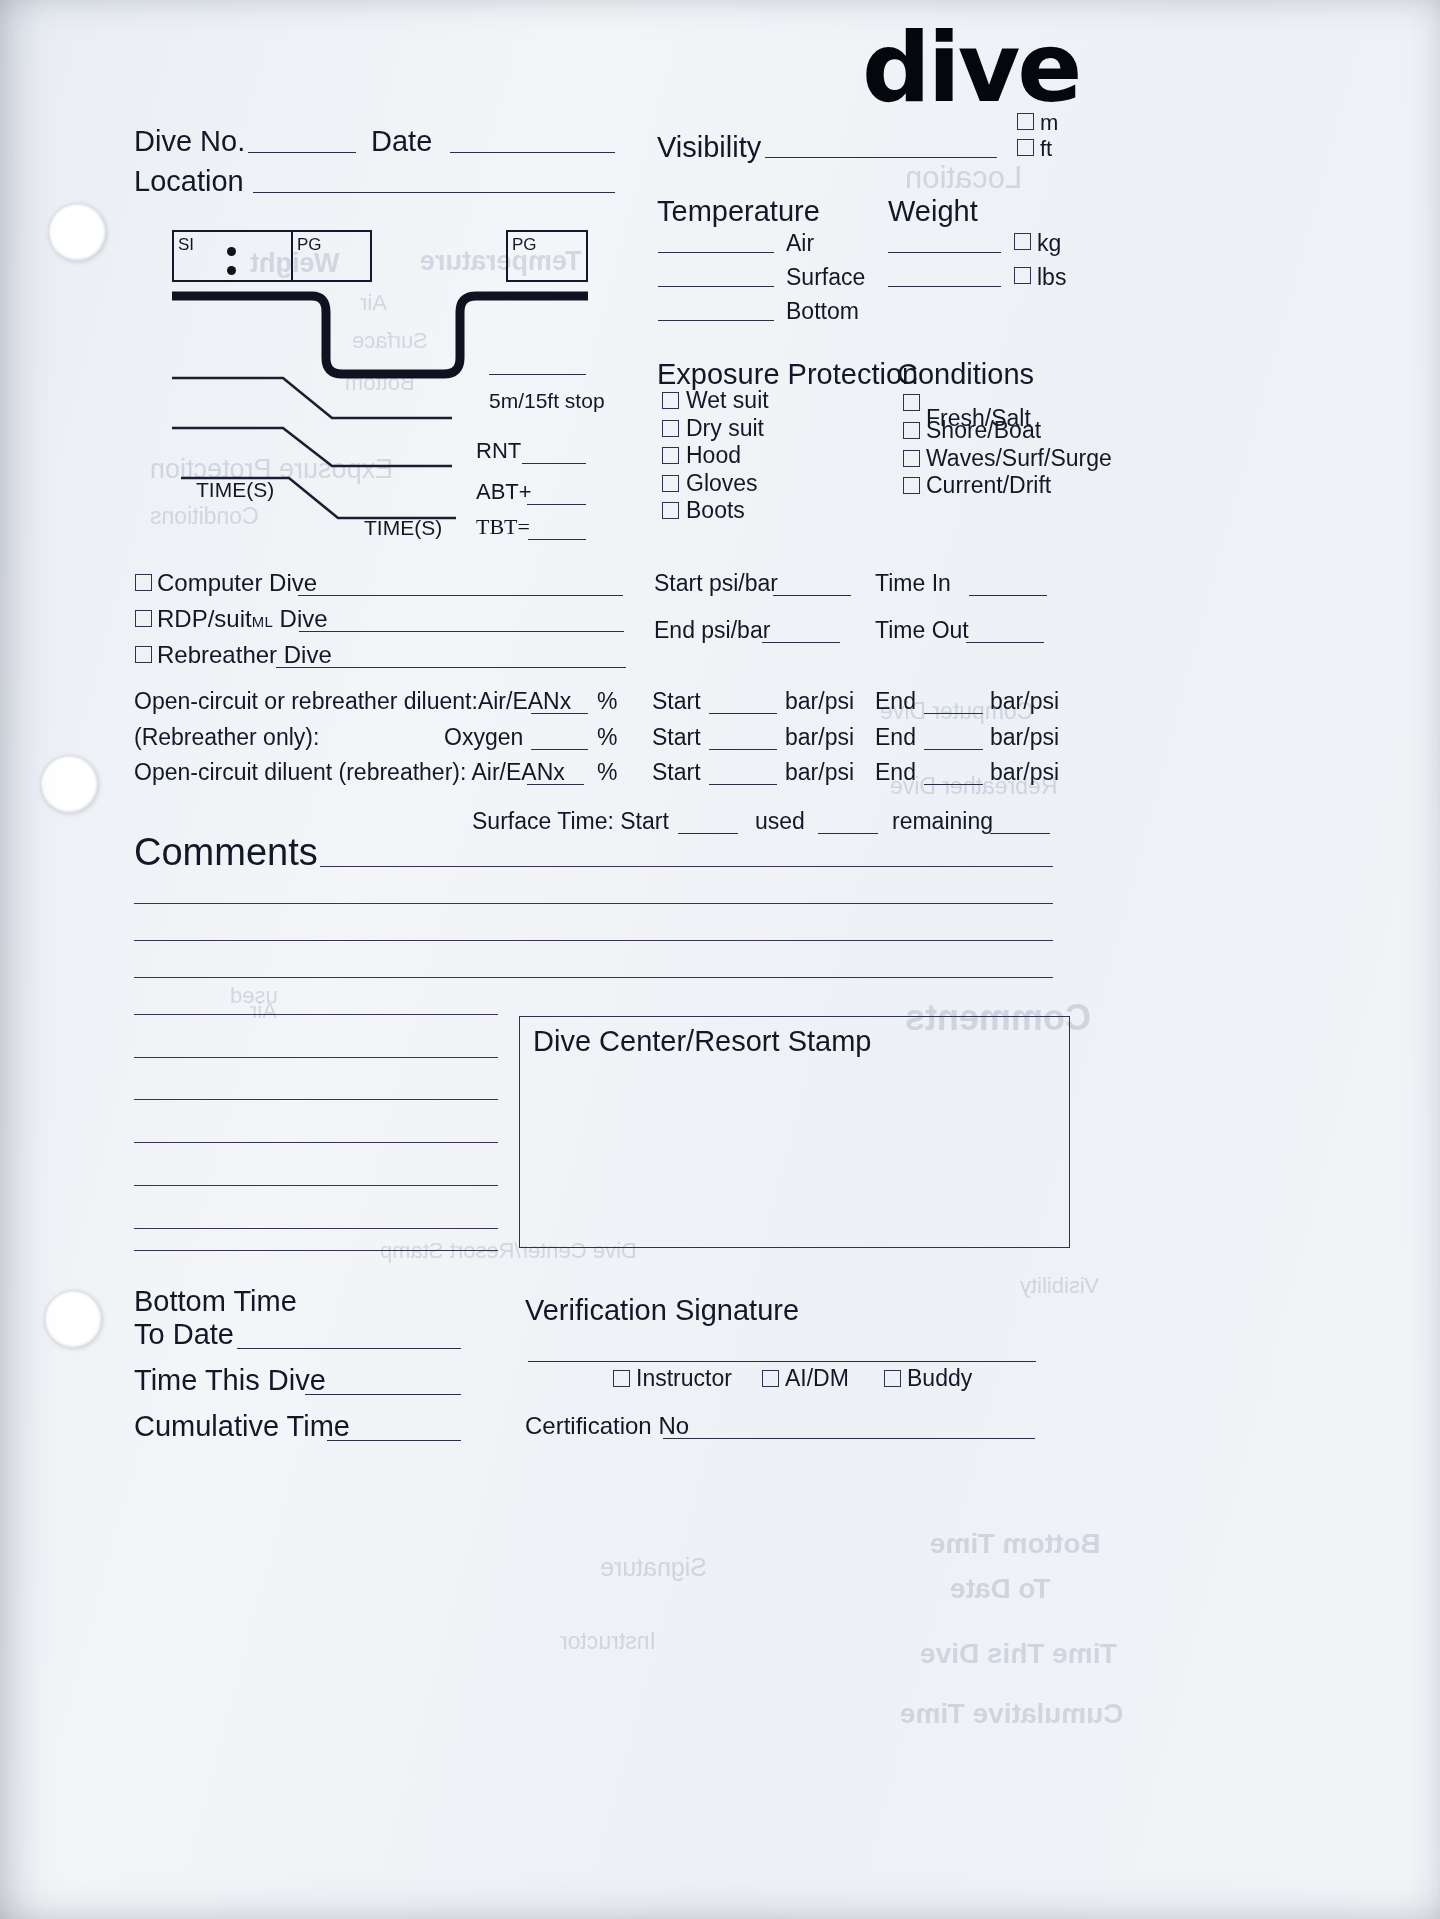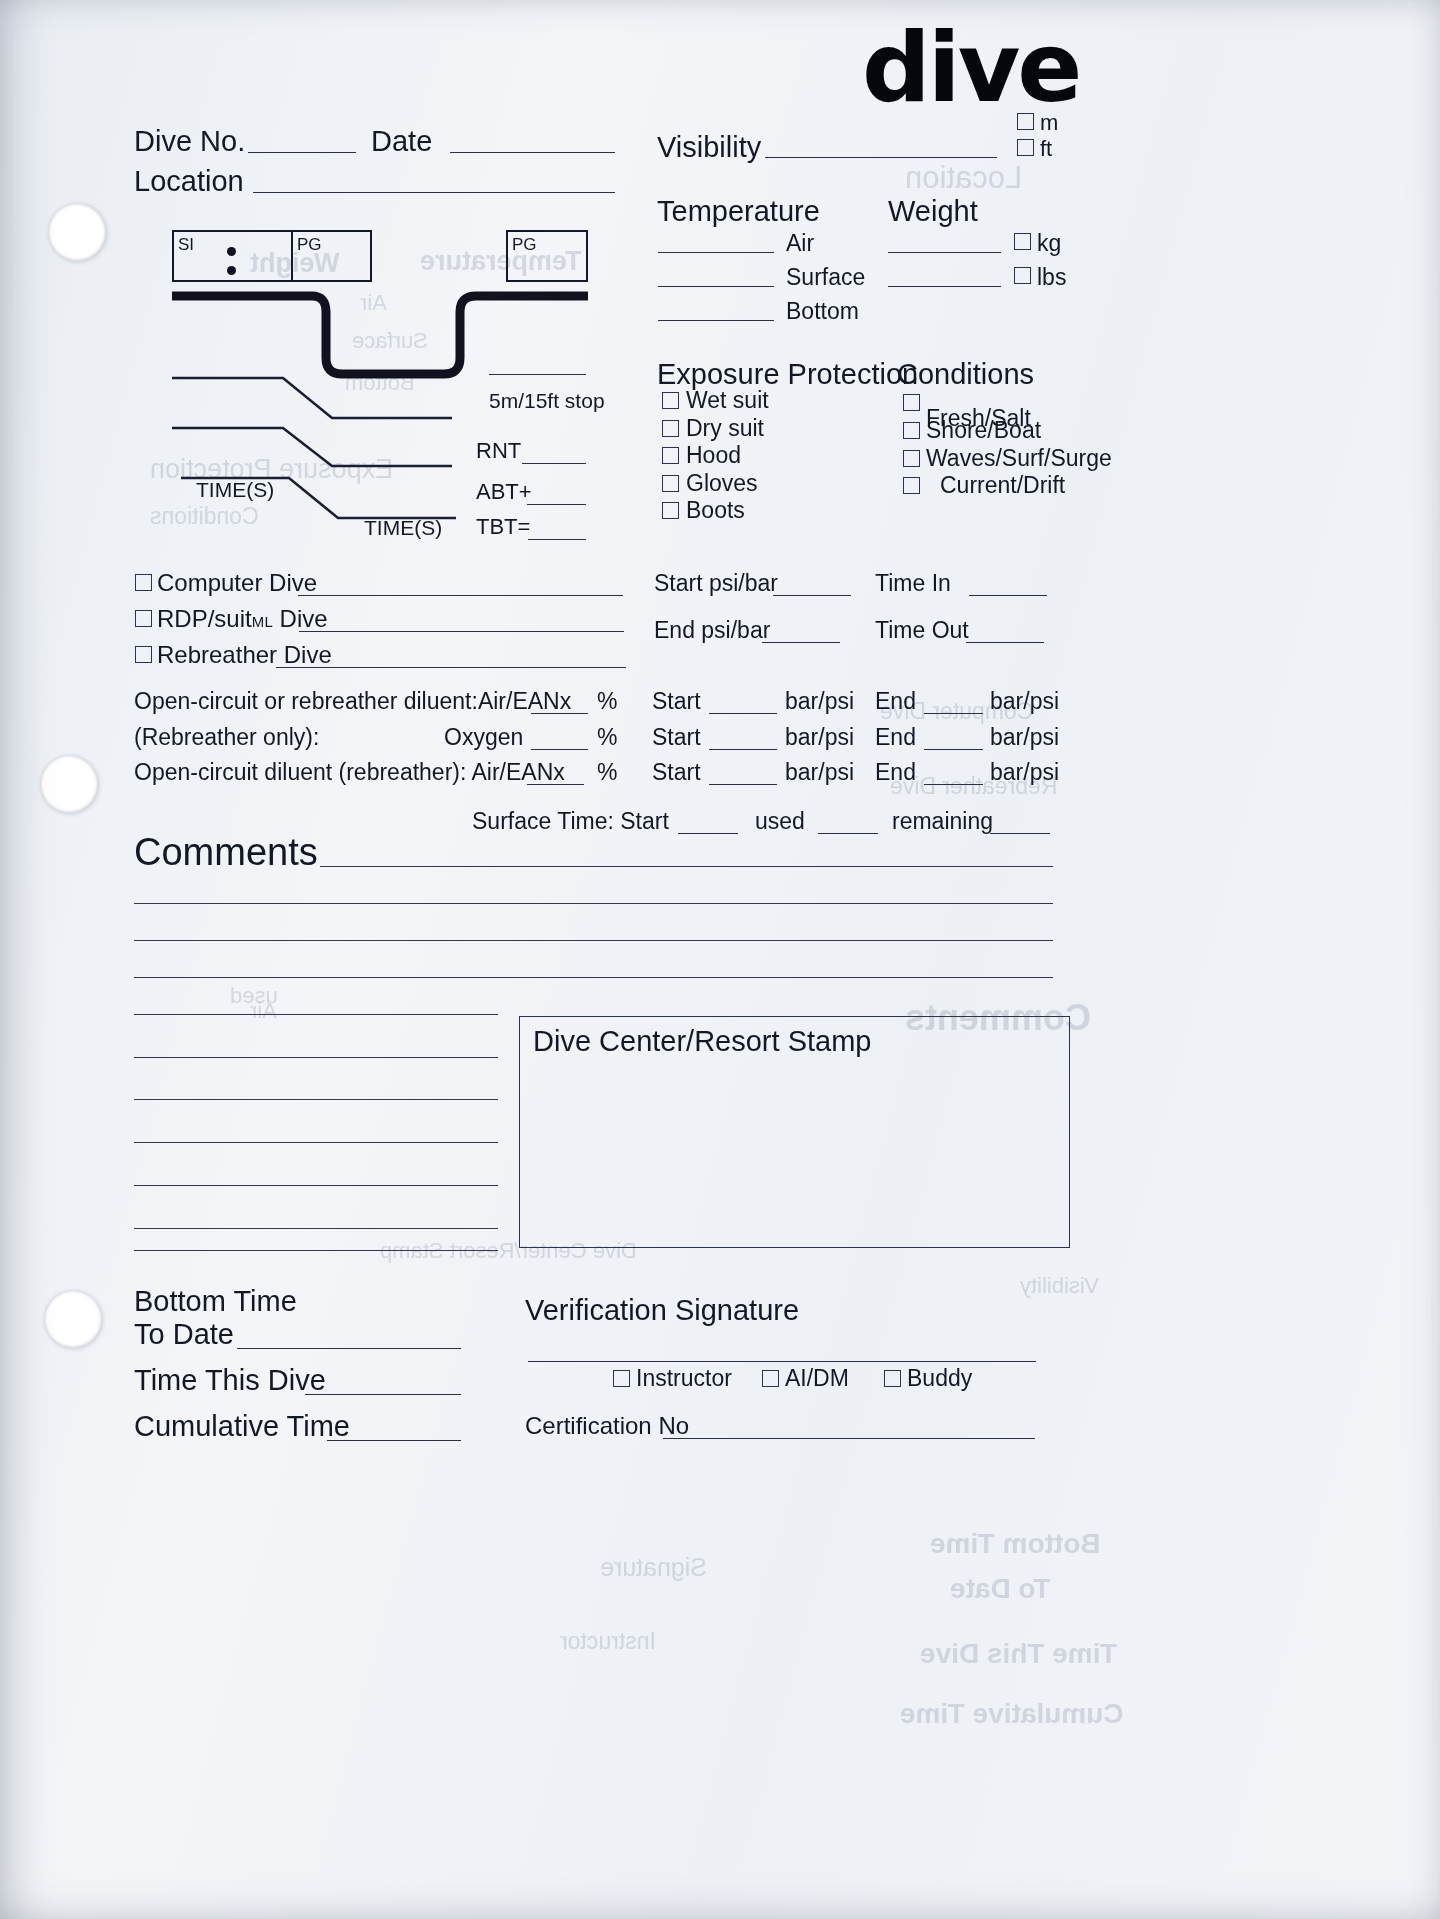--- a/index.html
+++ b/index.html
@@ -157,21 +157,21 @@
     <path d="M181,478 L289,478 L338,518 L456,518" fill="none" stroke="#1a1e33" stroke-width="2.6"></path>
   </svg>
 
   <div class="ln" style="left:489px; top:374px; width:97px;"></div>
   <div class="t" style="left:489px; top:390px; font-size:21px;">5m/15ft stop</div>
 
   <div class="t" style="left:476px; top:440px; font-size:22px;">RNT</div>
   <div class="ln" style="left:522px; top:463px; width:64px;"></div>
   <div class="t" style="left:476px; top:481px; font-size:22px;">ABT+</div>
   <div class="ln" style="left:527px; top:504px; width:59px;"></div>
-  <div class="t" style="left:476px; top:516px; font-size:22px;">TBT=</div>
+  <div class="t" style="left:476px; top:516px; font-size:22px;font-family:Liberation Serif, serif;">TBT=</div>
   <div class="ln" style="left:528px; top:539px; width:58px;"></div>
 
   <div class="t" style="left:196px; top:479px; font-size:21px;">TIME(S)</div>
   <div class="t" style="left:364px; top:517px; font-size:21px;">TIME(S)</div>
 
   <div class="t" style="left:657px; top:197px; font-size:29px;">Temperature</div>
   <div class="ln" style="left:658px; top:252px; width:116px;"></div>
   <div class="t" style="left:786px; top:232px; font-size:23px;">Air</div>
   <div class="ln" style="left:658px; top:286px; width:116px;"></div>
   <div class="t" style="left:786px; top:266px; font-size:23px;">Surface</div>
@@ -199,21 +199,21 @@
   <div class="t" style="left:686px; top:499px; font-size:23px;">Boots</div>
 
   <div class="t" style="left:897px; top:360px; font-size:29px;">Conditions</div>
   <div class="cb" style="left:903px; top:394px;"></div>
   <div class="t" style="left:926px; top:391px; font-size:23px;margin-top:16px;">Fresh/Salt</div>
   <div class="cb" style="left:903px; top:422px;"></div>
   <div class="t" style="left:926px; top:419px; font-size:23px;">Shore/Boat</div>
   <div class="cb" style="left:903px; top:450px;"></div>
   <div class="t" style="left:926px; top:447px; font-size:23px;">Waves/Surf/Surge</div>
   <div class="cb" style="left:903px; top:477px;"></div>
-  <div class="t" style="left:926px; top:474px; font-size:23px;margin-left:14px;">Current/Drift</div>
+  <div class="t" style="left:926px; top:474px; font-size:23px;">Current/Drift</div>
 
   <div class="cb" style="left:135px; top:574px;"></div>
   <div class="t" style="left:157px; top:571px; font-size:24px;">Computer Dive</div>
   <div class="ln" style="left:298px; top:595px; width:325px;"></div>
 
   <div class="cb" style="left:135px; top:610px;"></div>
   <div class="t" style="left:157px; top:607px; font-size:24px;"><span>RDP/suit</span><span class="sub">ML</span><span> Dive</span></div>
   <div class="ln" style="left:299px; top:631px; width:325px;"></div>
 
   <div class="cb" style="left:135px; top:646px;"></div>

